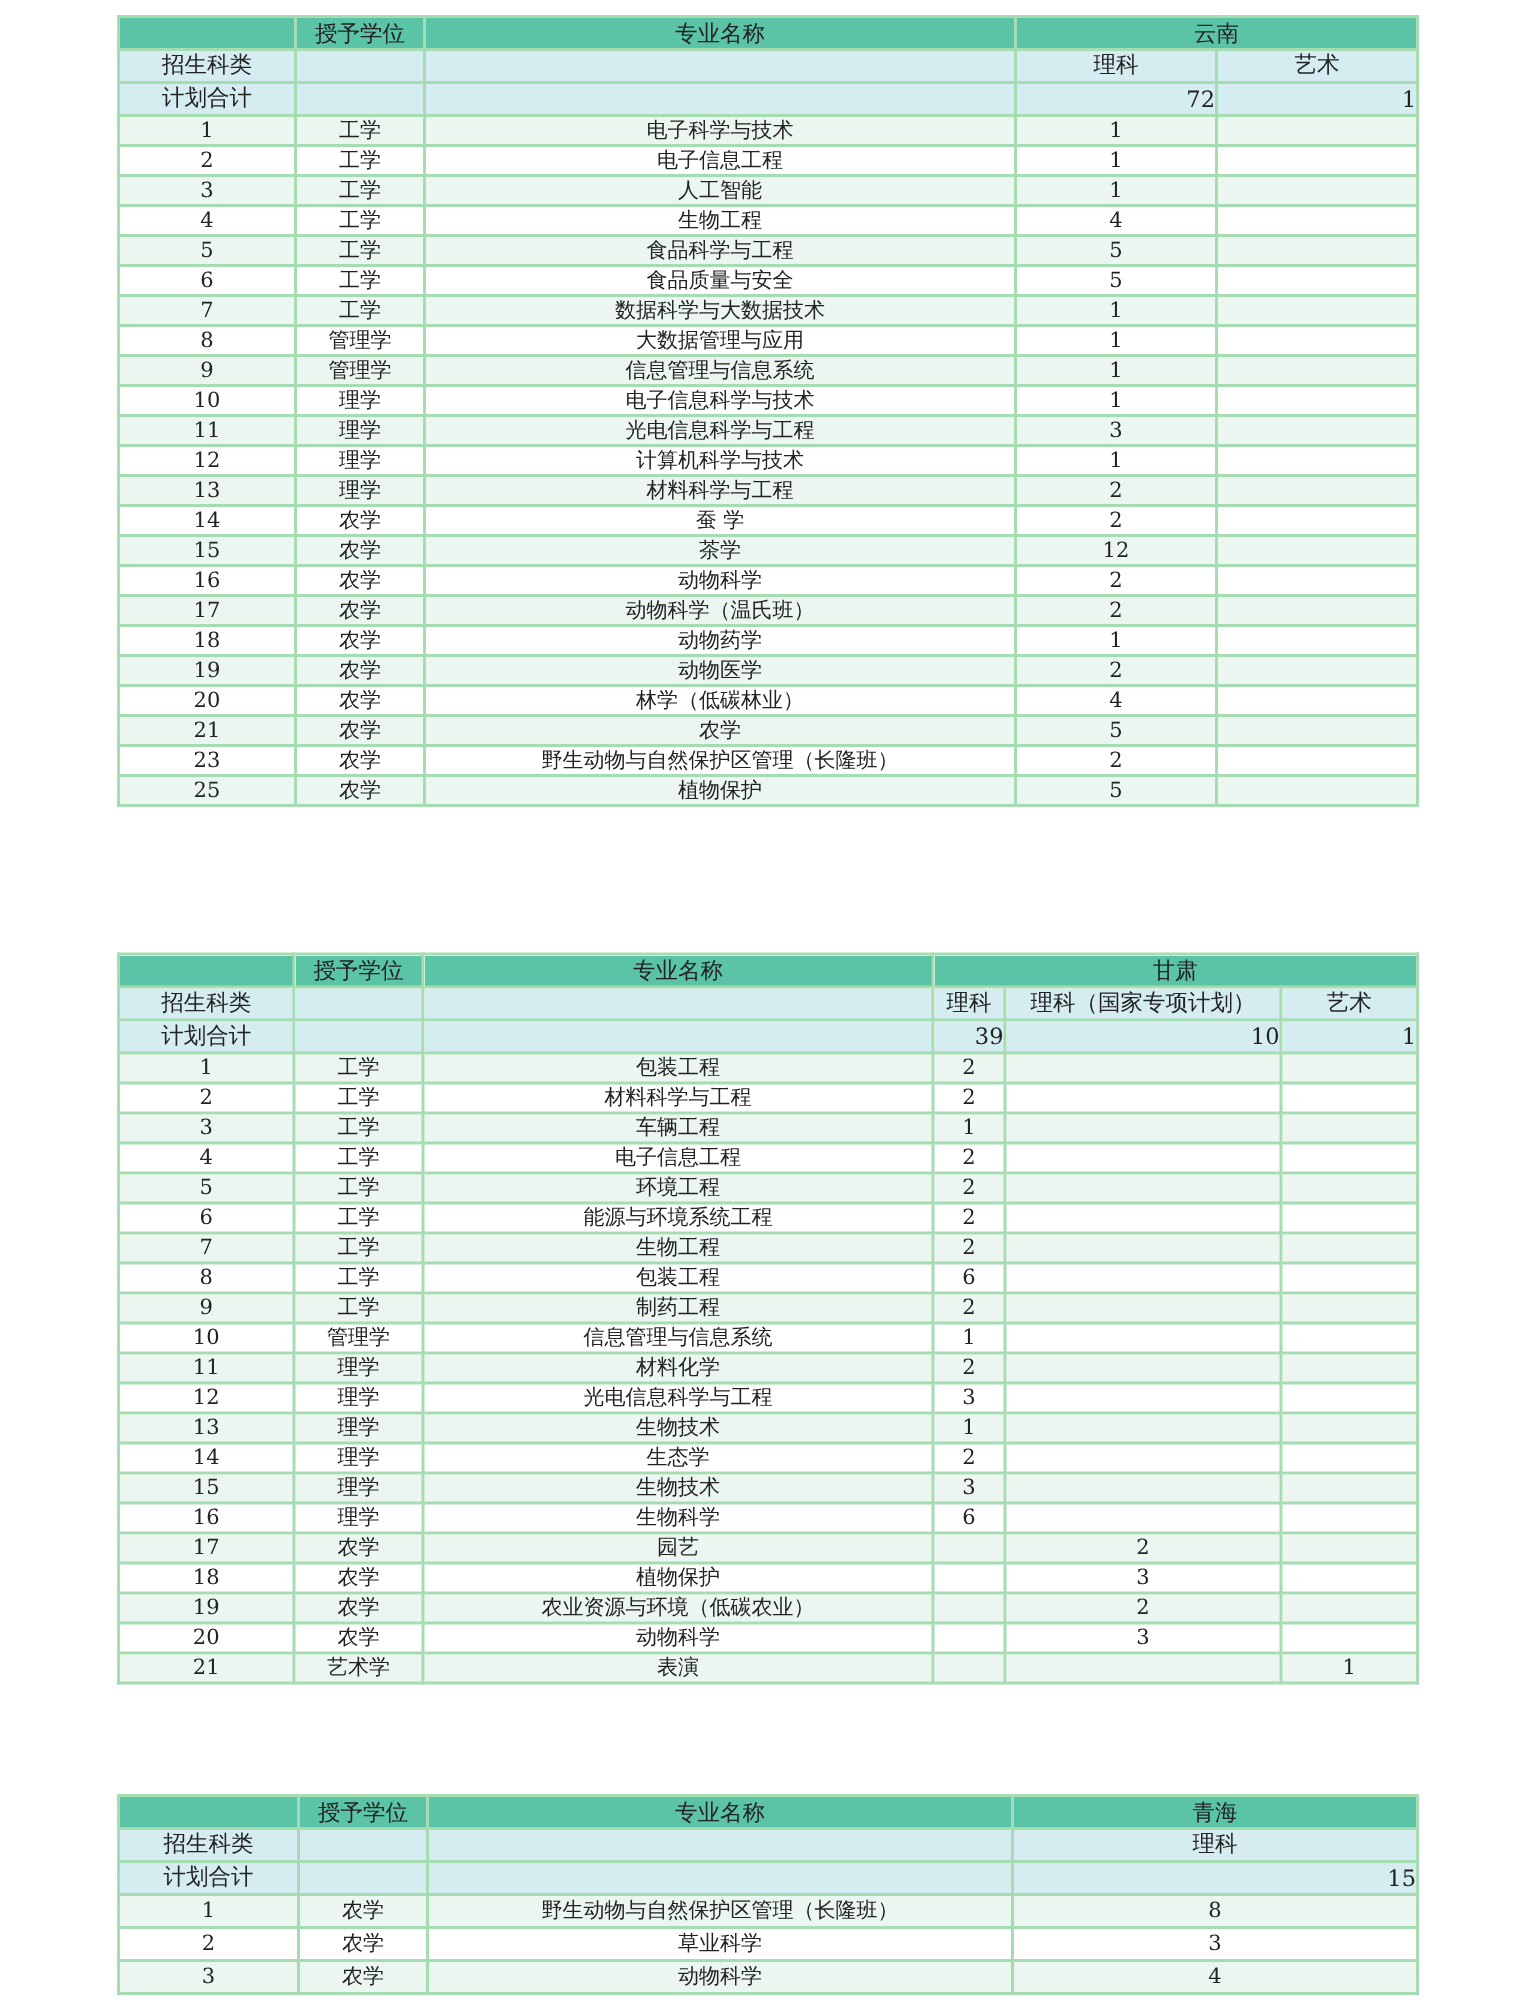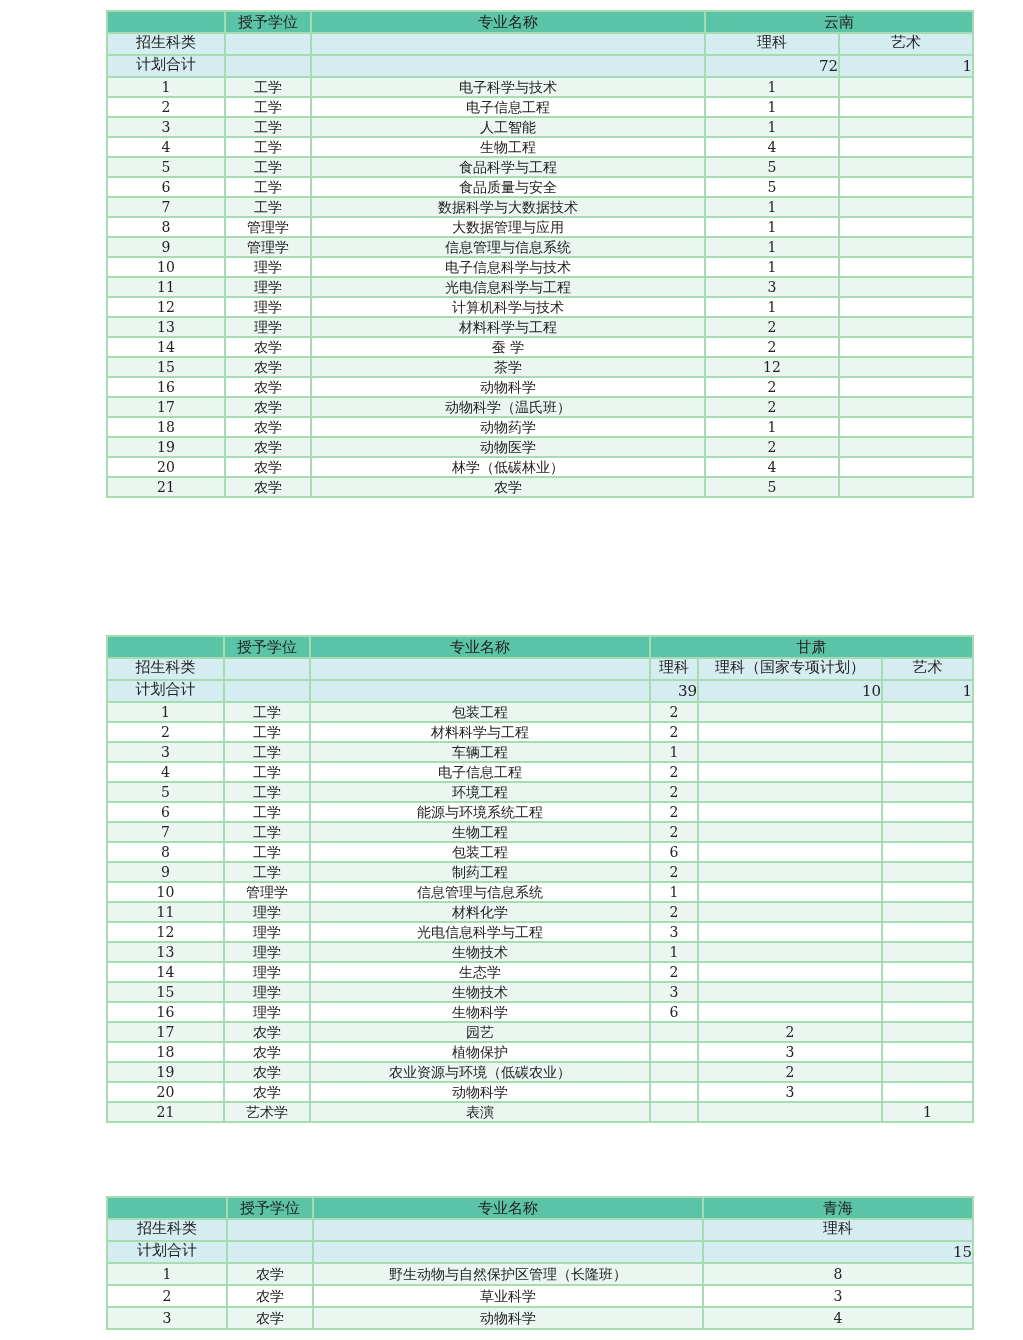--- a/index.html
+++ b/index.html
@@ -1,20 +1,20 @@
 <!DOCTYPE html>
 <html><head>
 <meta charset="utf-8">
 <style>
   html, body { margin: 0; padding: 0; background: #ffffff; }
   body { width: 1023px; height: 1340px; position: relative; font-family: "DejaVu Serif", serif; color: #222; }
-  table { position: absolute; border-collapse: collapse; table-layout: fixed; margin-left: 28px; }
+  table { position: absolute; border-collapse: collapse; table-layout: fixed; }
   td { border: 2px solid #a6dcb2; text-align: center; padding: 0; font-size: 14px; line-height: 16px; overflow: hidden; white-space: nowrap; }
   tr.hdr td { background: #5bc3a6; font-family: "DejaVu Sans", sans-serif; font-size: 15px; color: #222; }
-  tr.sub td { background: #d5edf1; font-family: Liberation Mono, monospace; font-size: 15px; }
+  tr.sub td { background: #d5edf1; font-family: Liberation Serif, serif; font-size: 15px; }
   tr.sub td.num { font-family: "DejaVu Serif", serif; text-align: right; }
   tr.row:nth-child(odd) td { background: #ffffff; }
   tr.row:nth-child(even) td { background: #ecf6f0; }
   #t1 { left: 78px; top: 10px; width: 866px; }
   #t1 tr { height: 20px; }
   #t1 tr.hdr, #t1 tr.sub { height: 22px; }
   #t2 { left: 78px; top: 635px; width: 866px; }
   #t2 tr { height: 20px; }
   #t2 tr.hdr, #t2 tr.sub { height: 22px; }
   #t3 { left: 78px; top: 1196px; width: 866px; }
@@ -192,20 +192,34 @@
         <td>4</td>
         <td></td>
       </tr>
       <tr class="row">
         <td>21</td>
         <td>农学</td>
         <td>农学</td>
         <td>5</td>
         <td></td>
       </tr>
+      <tr class="row">
+        <td>23</td>
+        <td>农学</td>
+        <td>野生动物与自然保护区管理（长隆班）</td>
+        <td>2</td>
+        <td></td>
+      </tr>
+      <tr class="row">
+        <td>25</td>
+        <td>农学</td>
+        <td>植物保护</td>
+        <td>5</td>
+        <td></td>
+      </tr>
     </tbody>
 </table>
 
 <table id="t2">
   <colgroup>
       <col style="width:117px">
       <col style="width:86px">
       <col style="width:340px">
       <col style="width:48px">
       <col style="width:184px">

